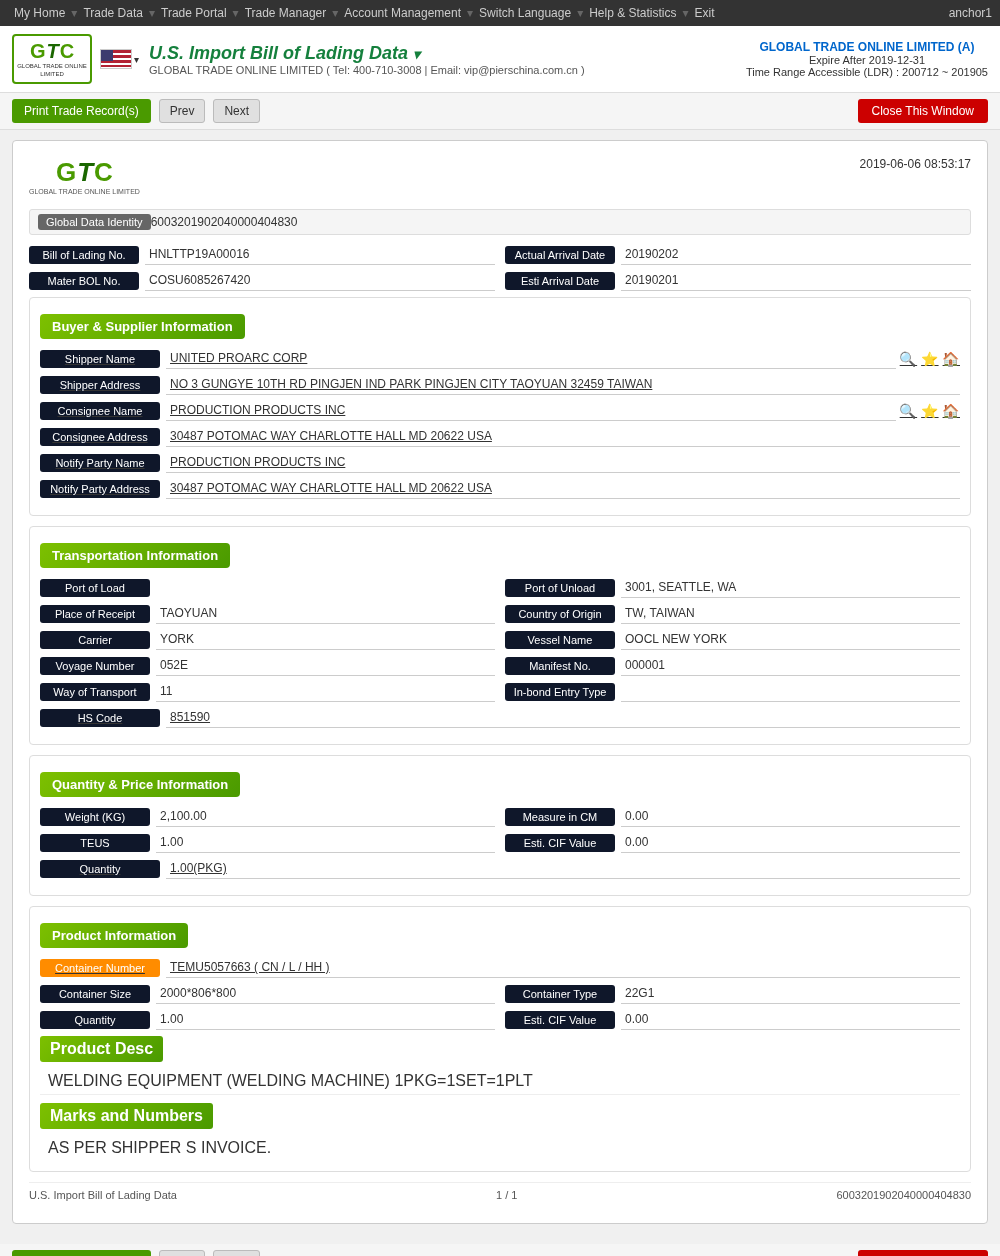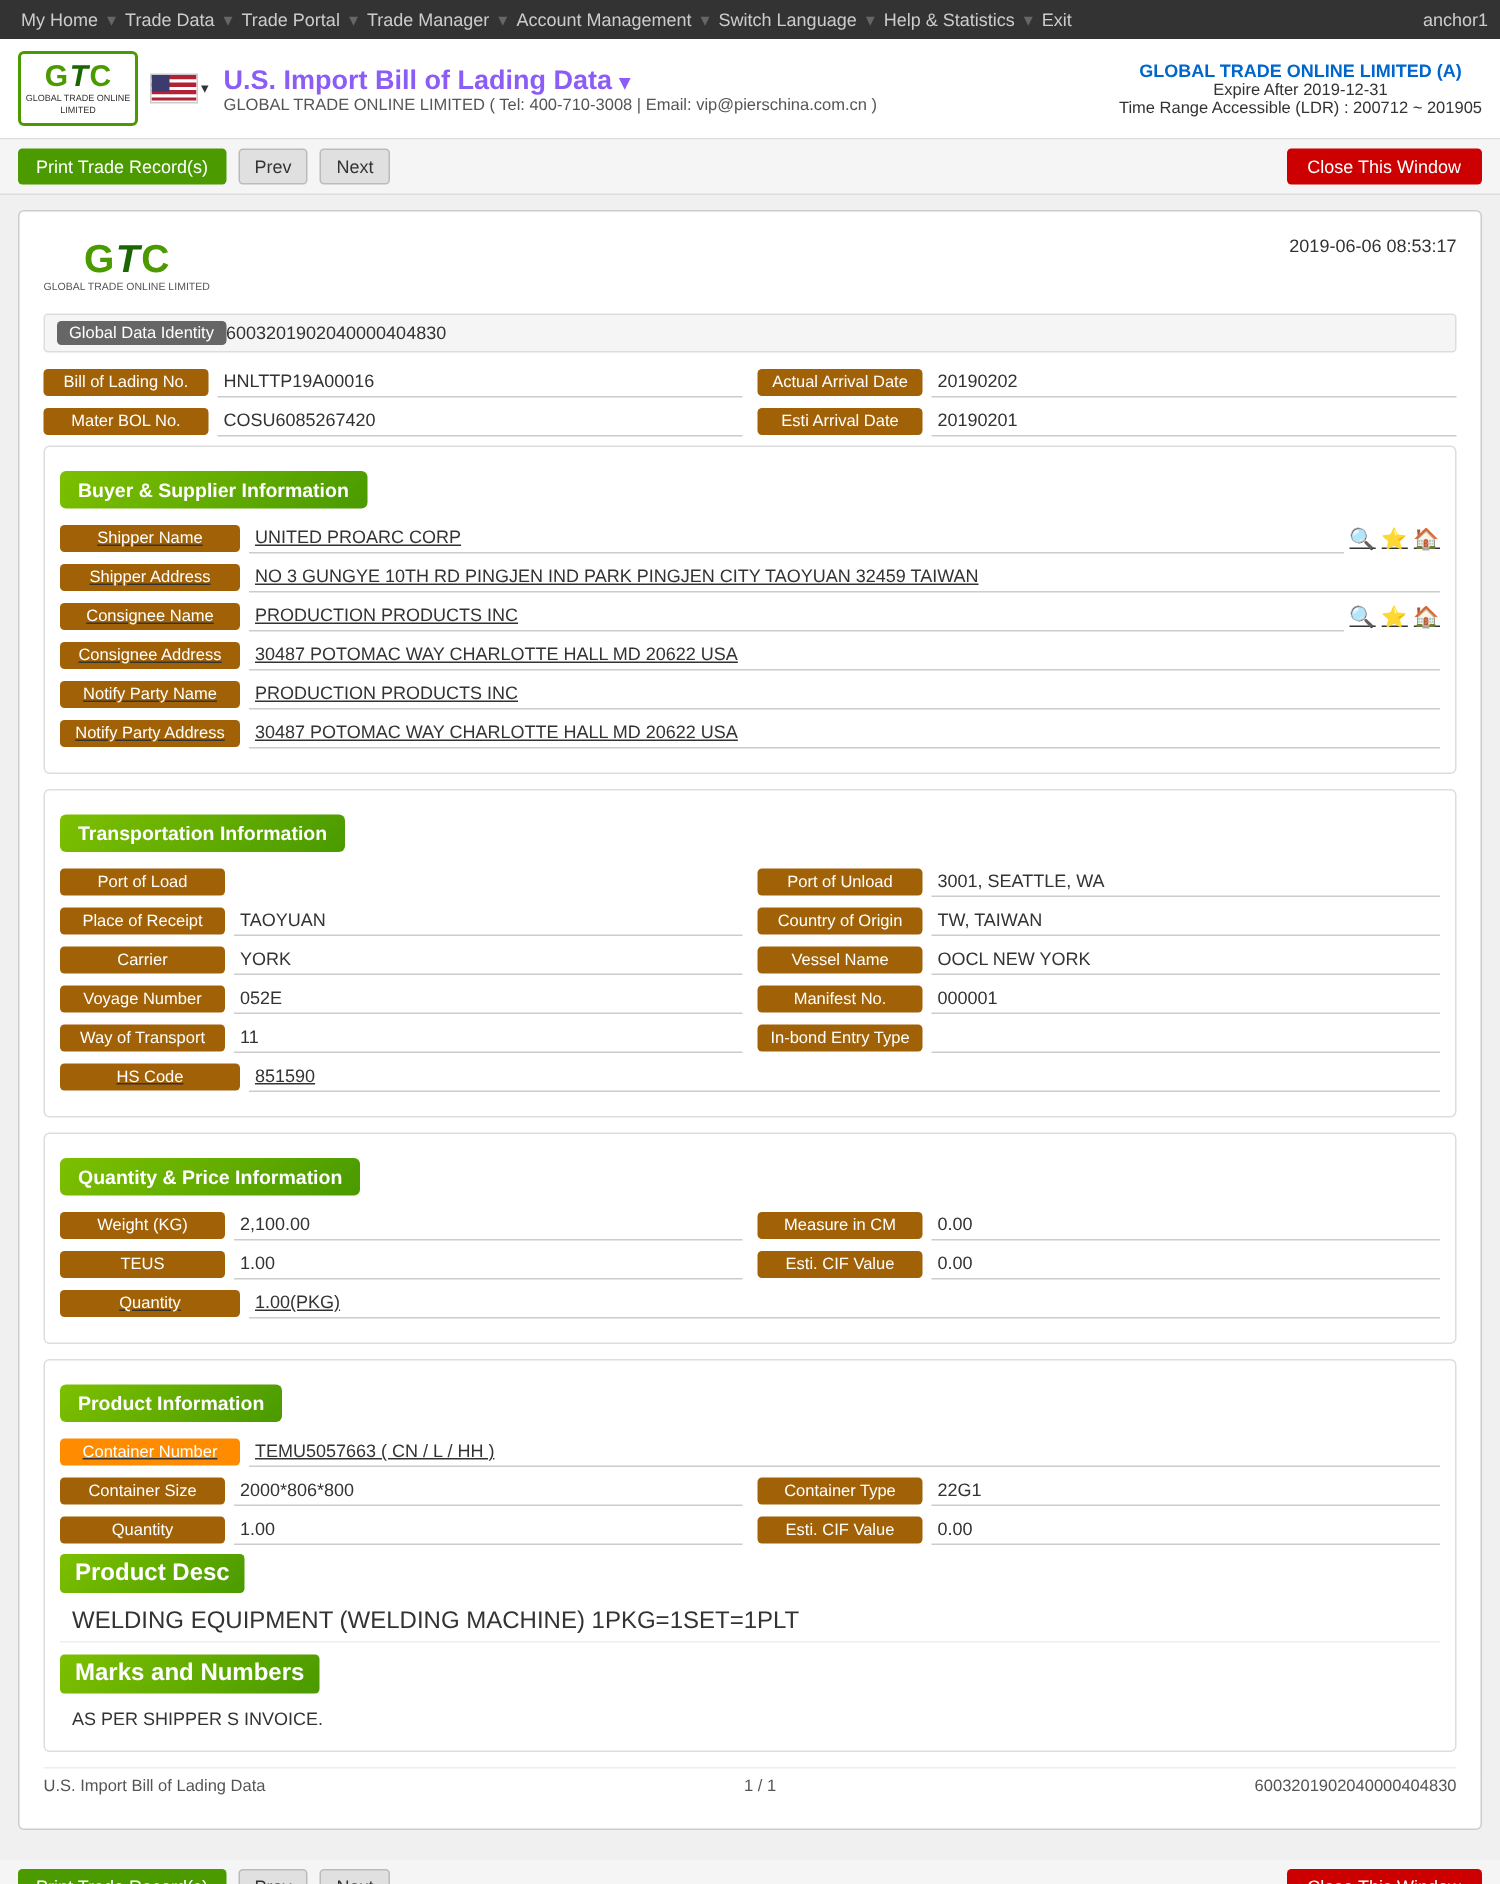--- a/index.html
+++ b/index.html
@@ -30,21 +30,21 @@
     .logo-area { display: flex; align-items: center; gap: 8px; }
     .logo-box {
       width: 80px; height: 50px;
       border: 2px solid #4a9a00;
       border-radius: 4px;
       display: flex; flex-direction: column; align-items: center; justify-content: center;
       padding: 2px;
     }
     .flag-area { display: flex; align-items: center; gap: 2px; cursor: pointer; }
     .header-title-area { margin-left: 10px; flex: 1; }
-    .header-title { font-size: 18px; font-weight: bold; color: #8b5cf6; }
+    .header-title { font-size: 18px; font-weight: bold; color: #15803d; font-style: italic; }
     .header-subtitle { font-size: 11px; color: #555; }
     .header-right { text-align: center; font-size: 11px; }
     .header-right .company { color: #0066cc; font-weight: bold; font-size: 12px; }
     .header-right .expire { color: #333; }
 
     
     .action-bar {
       background: #f5f5f5;
       display: flex;
       align-items: center;
@@ -109,21 +109,21 @@
 
     
     .field-row {
       display: flex;
       align-items: center;
       margin-bottom: 6px;
       gap: 6px;
       text-decoration: underline;
     }
     .field-label {
-      background: #a16207;
+      background: #0f172a;
       color: #fff;
       padding: 3px 8px;
       border-radius: 3px;
       font-size: 11px;
       white-space: nowrap;
       min-width: 120px;
       text-align: center;
     }
     .field-value {
       border-bottom: 1px solid #ccc;
@@ -516,21 +516,21 @@
       </div>
 
       <div style="margin-bottom:6px;">
         <span class="field-label-green">Product Desc</span>
       </div>
       <div style="padding:4px 8px;border-bottom:1px solid #eee;margin-bottom:8px;font-size:16px;">WELDING EQUIPMENT (WELDING MACHINE) 1PKG=1SET=1PLT</div>
 
       <div style="margin-bottom:6px;">
         <span class="field-label-green">Marks and Numbers</span>
       </div>
-      <div style="padding:4px 8px;font-size:12px;">AS PER SHIPPER S INVOICE.</div>
+      <div style="padding:4px 8px;font-size:16px;">AS PER SHIPPER S INVOICE.</div>
     </div>
 
     <div class="doc-footer">
       <span>U.S. Import Bill of Lading Data</span>
       <span>1 / 1</span>
       <span>6003201902040000404830</span>
     </div>
   </div>
 </div>
 

